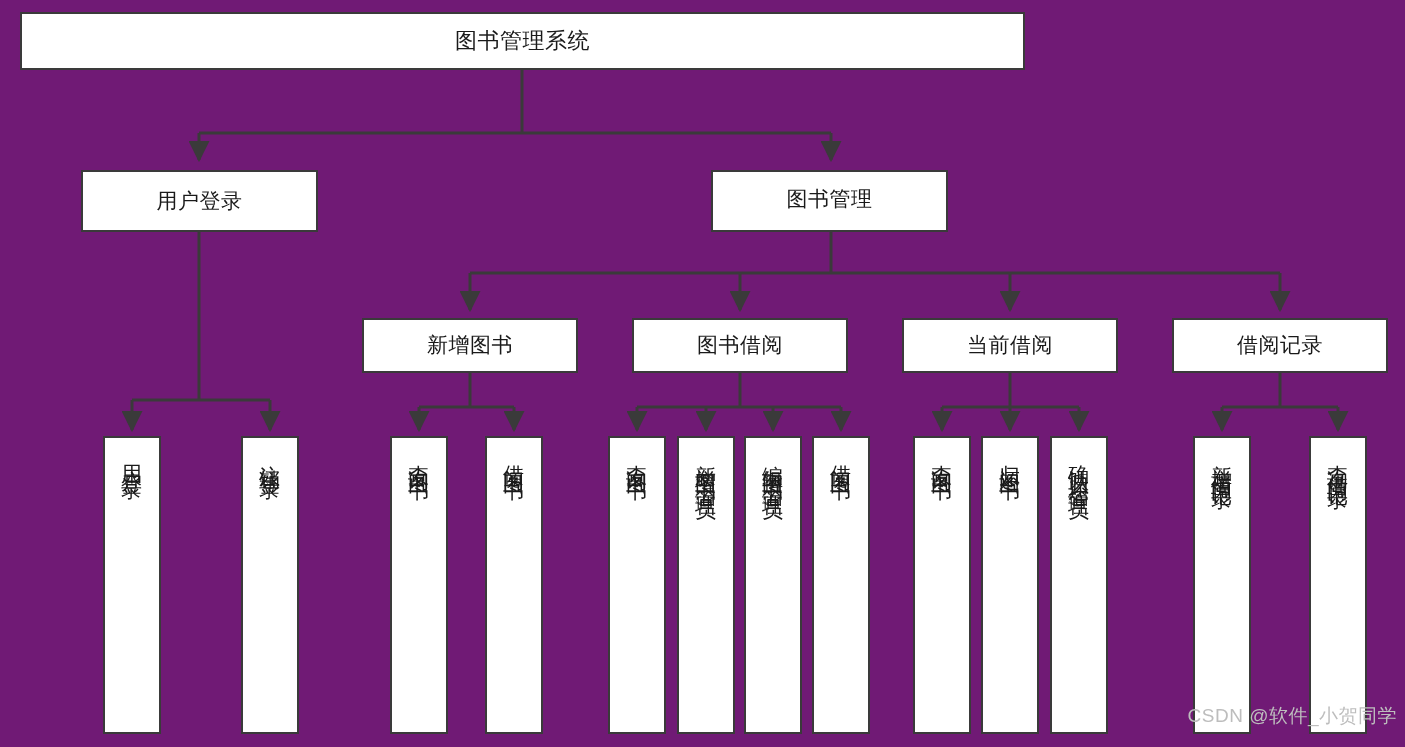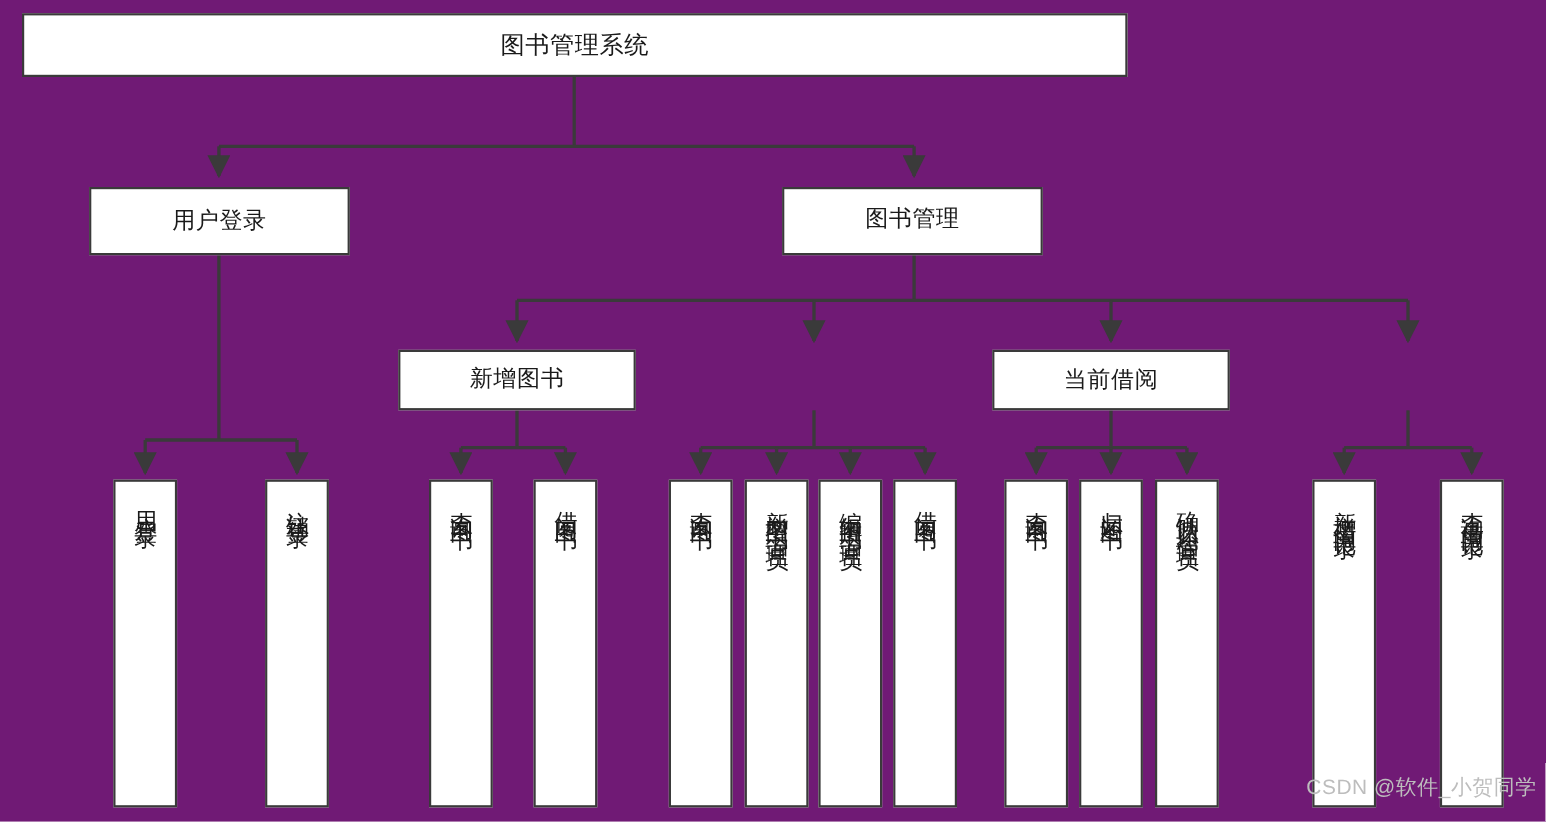--- a/index.html
+++ b/index.html
@@ -139,22 +139,28 @@
   <div class="node h" style="left:81px; top:170px; width:237px; height:62px;">
     <span class="cap">用户登录</span>
   </div>
   <div class="node h" style="left:711px; top:170px; width:237px; height:62px;font-family:Liberation Mono, monospace;">
     <span class="cap">图书管理</span>
   </div>
 
   <div class="node h" style="left:362px; top:318px; width:216px; height:55px;">
     <span class="cap">新增图书</span>
   </div>
-  <div class="node h" style="left:902px; top:318px; width:216px; height:55px;font-family:Liberation Serif, serif;">
+  <div class="node h" style="left:632px; top:318px; width:216px; height:55px;">
+    <span class="cap">图书借阅</span>
+  </div>
+  <div class="node h" style="left:902px; top:318px; width:216px; height:55px;">
     <span class="cap">当前借阅</span>
+  </div>
+  <div class="node h" style="left:1172px; top:318px; width:216px; height:55px;">
+    <span class="cap">借阅记录</span>
   </div>
 
   <div class="node v" style="left:103px; top:436px; width:58px; height:298px;">
     <span class="cap">用户登录</span>
   </div>
   <div class="node v" style="left:241px; top:436px; width:58px; height:298px;">
     <span class="cap">注销登录</span>
   </div>
 
   <div class="node v" style="left:390px; top:436px; width:58px; height:298px;">

